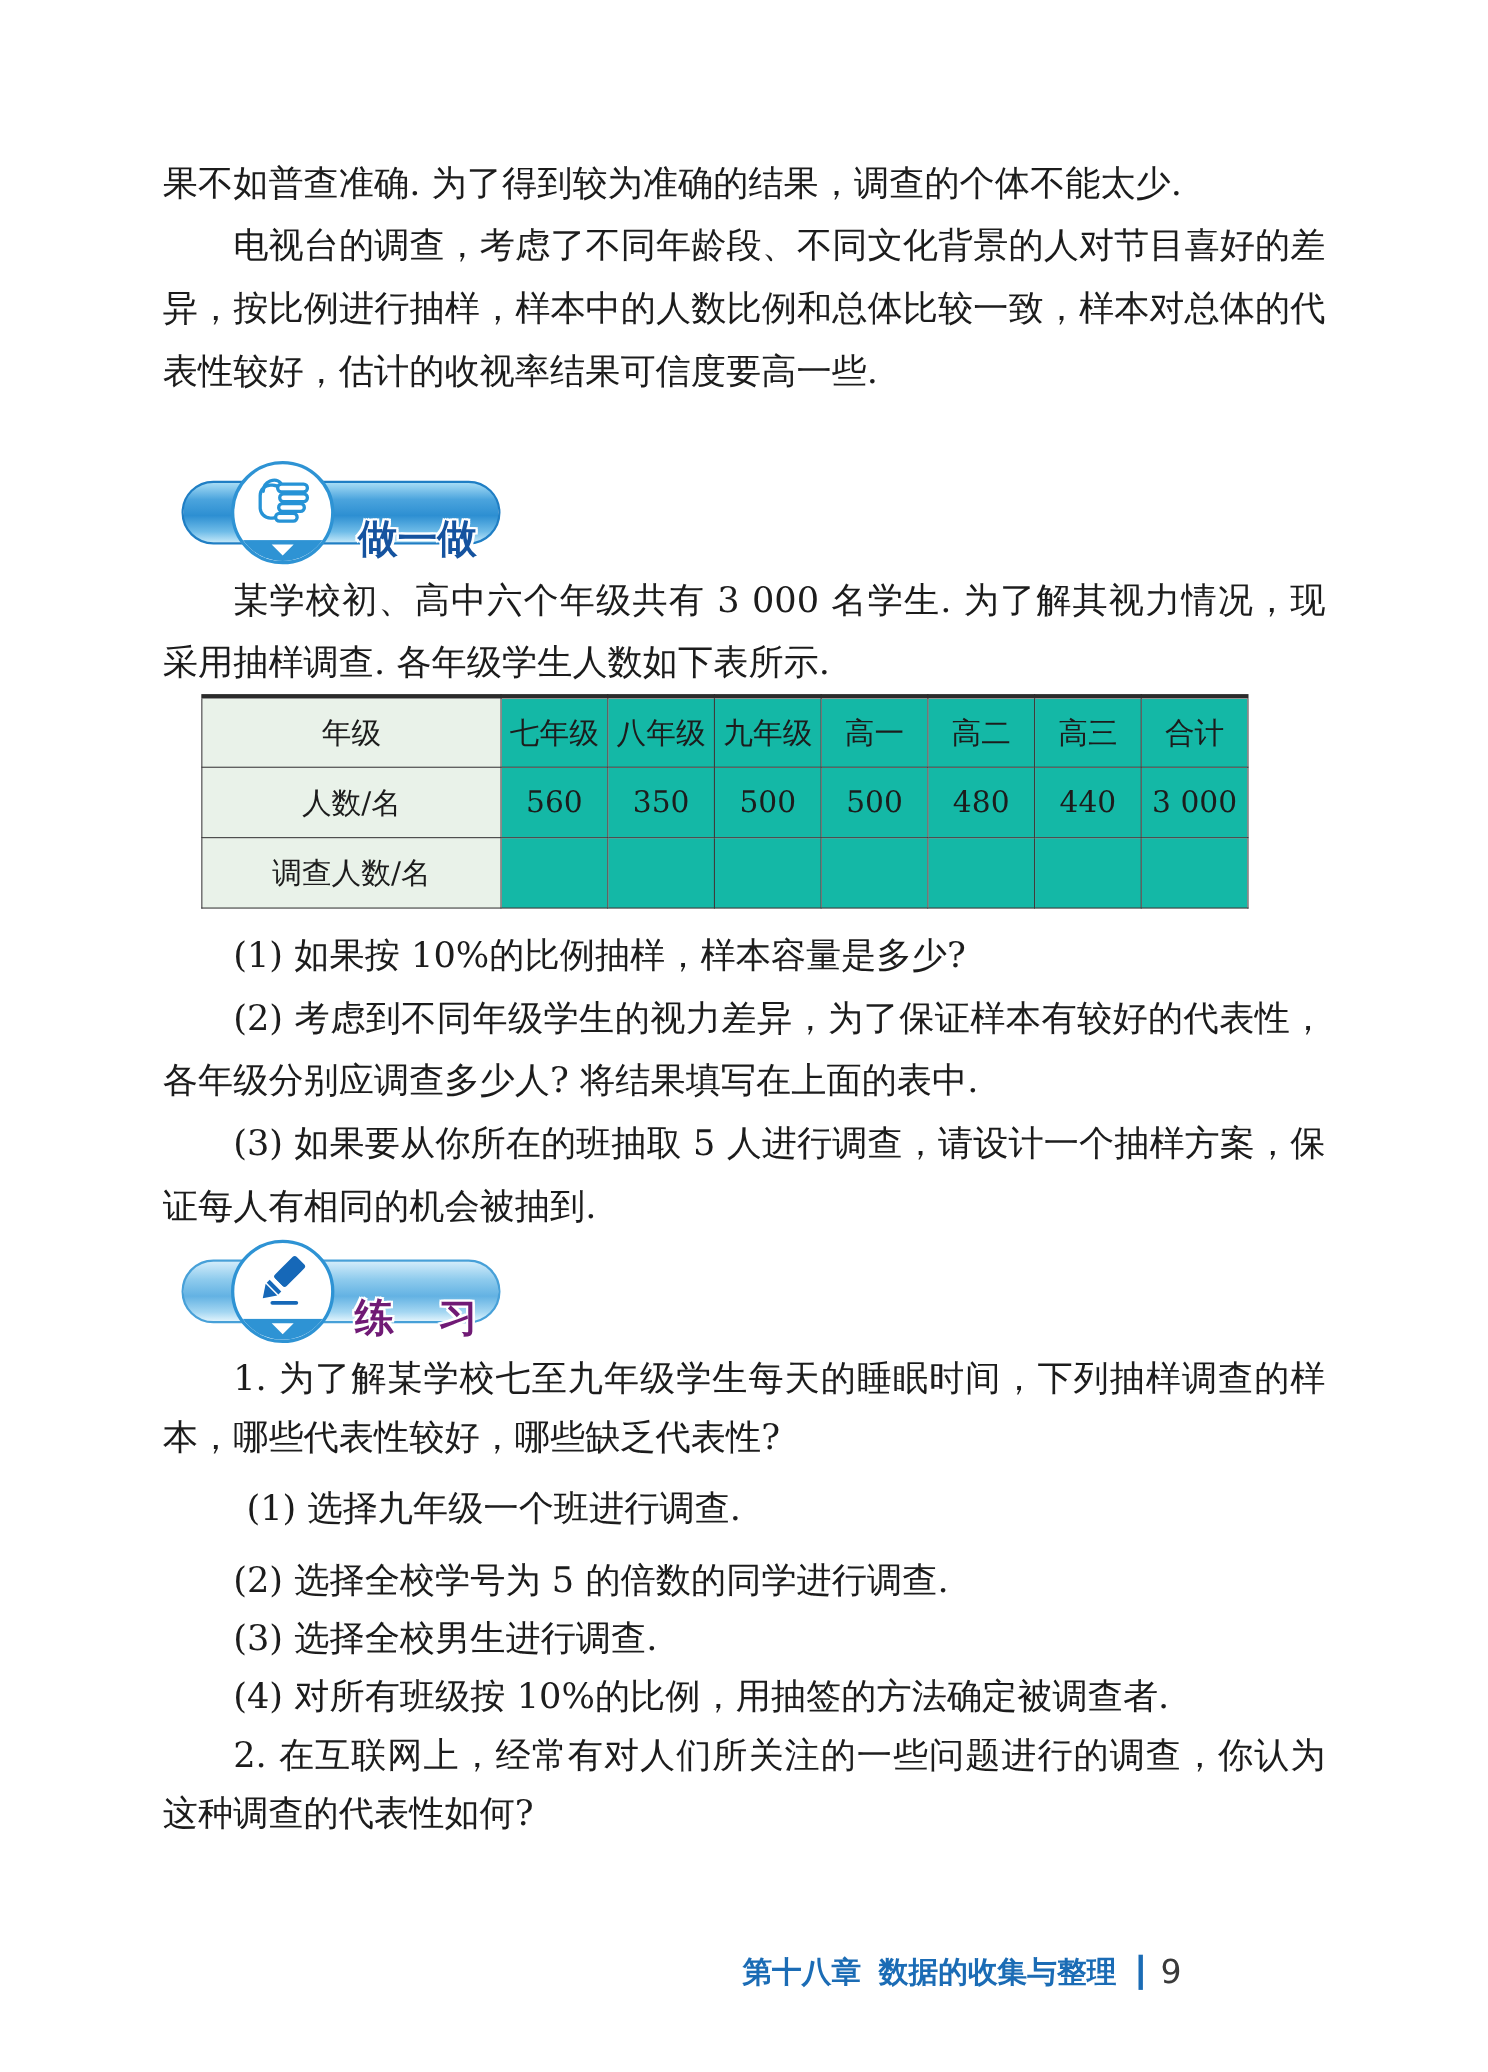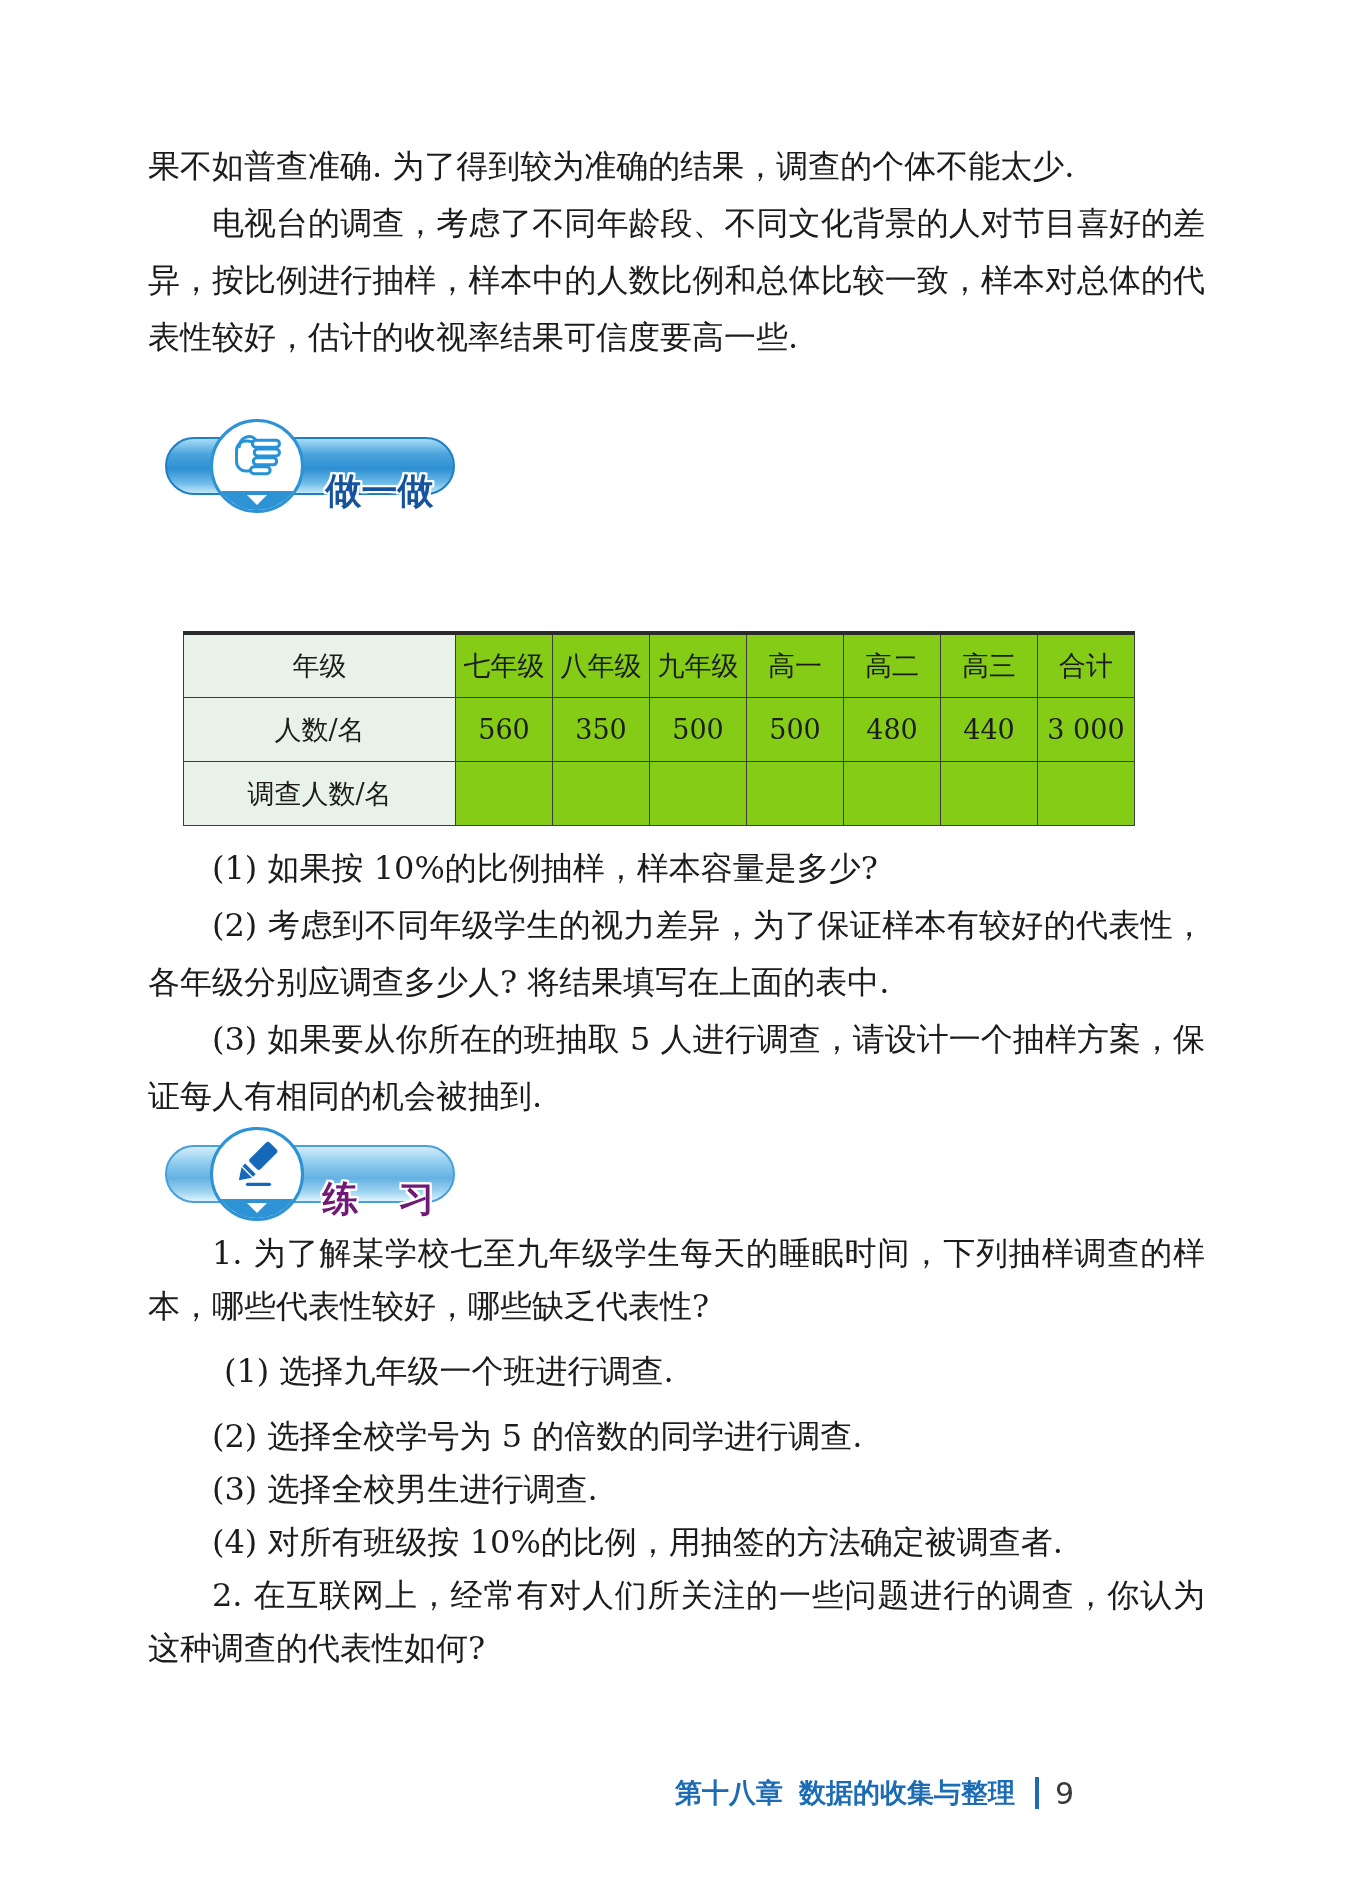--- a/index.html
+++ b/index.html
@@ -59,21 +59,21 @@
 
   
   .grade-table {
     position:absolute; left:183px; top:631px; width:952px;
     border-collapse:collapse; table-layout:fixed;
     font-size:27px; text-align:center;
     border:1.5px solid #3c3c3c; border-top:4px solid #2b2b2b;
   }
   .grade-table th, .grade-table td {
     border:1.5px solid #3c3c3c; font-weight:normal; padding:0;
-    background:#84cc16; overflow:hidden;
+    background:#14b8a6; overflow:hidden;
   }
   .grade-table .lab { background:#e9f2e9; }
   .grade-table col.c-first { width:272px; }
   .grade-table tr.r-head th { height:62px; }
   .grade-table tr.r-data td { height:63px; }
 
   
   .practice-text { line-height:53px; }
 
   
@@ -109,20 +109,21 @@
           <rect x="22" y="41.5" width="21" height="7.5" rx="3.75"></rect>
         </g>
       </svg>
       <div class="chord">
           <div class="tri"></div>
         </div>
     </div>
     <div class="badge-label label-do">做一做</div>
   </div>
 
+  <p class="body-text indent" style="top:517px">某学校初、高中六个年级共有 3 000 名学生. 为了解其视力情况，现采用抽样调查. 各年级学生人数如下表所示.</p>
 
   <table class="grade-table">
     <colgroup>
       <col class="c-first">
         <col>
         <col>
         <col>
         <col>
         <col>
         <col>

